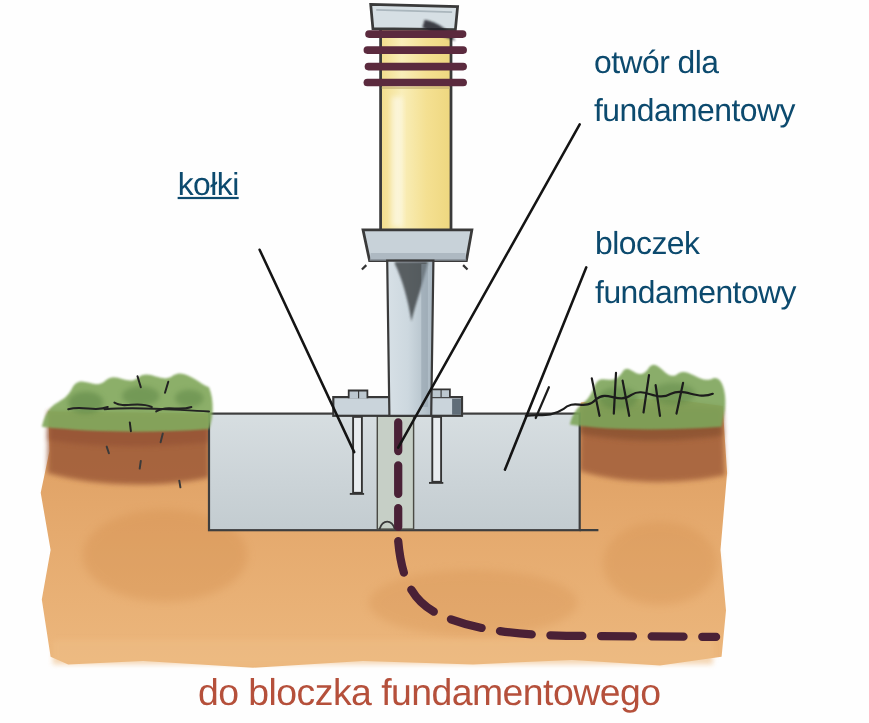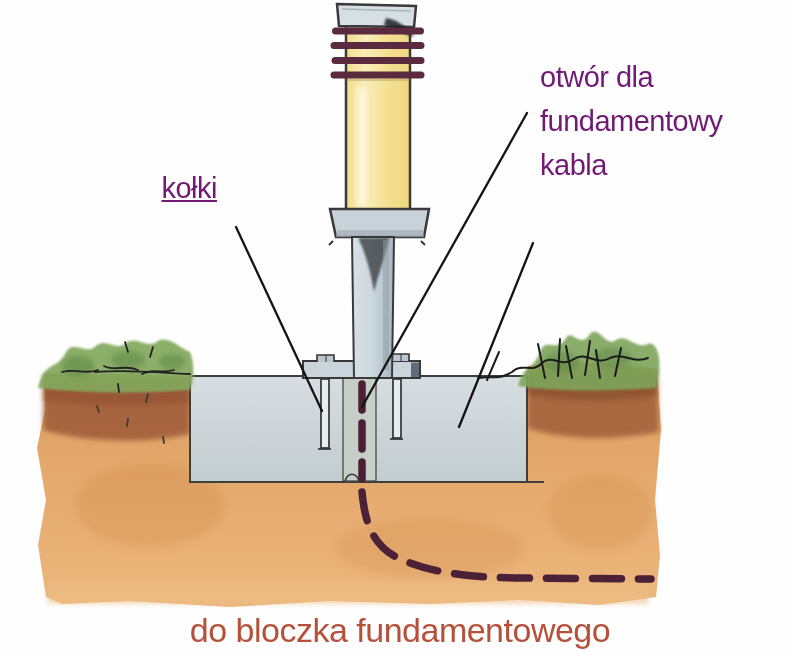--- a/index.html
+++ b/index.html
@@ -13,32 +13,30 @@
   }
   .canvas svg.illustration {
     position: absolute;
     left: 0; top: 0;
   }
   .label {
     position: absolute;
     font-size: 29px;
     line-height: 44px;
     letter-spacing: -0.5px;
-    color: #701a75;
+    color: #0c4a6e;
     white-space: nowrap;
-    margin-top: 20px;
   }
   .label-right { text-align: left; text-decoration: underline; }
   .caption {
     position: absolute;
     font-size: 34px;
     line-height: 44px;
     letter-spacing: -0.5px;
     color: #b5503b;
-    text-align: center;
     white-space: nowrap;
   }
 </style>
 </head>
 <body>
 
 <div class="canvas">
 
   <svg class="illustration" width="790" height="657" viewBox="0 0 790 657">
     <defs>
@@ -202,19 +200,22 @@
     </g>
   </svg>
 
   <div class="label label-right" style="right:573px; top:146px;">
     <div>kołki</div>
   </div>
 
   <div class="label" style="left:540px; top:35px;">
     <div>otwór dla</div>
     <div>fundamentowy</div>
-    <div>kabla</div>
   </div>
 
+  <div class="label" style="left:541px; top:200px;">
+    <div>bloczek</div>
+    <div>fundamentowy</div>
+  </div>
 
   <div class="caption" style="left:180px; top:608px; width:440px;">do bloczka fundamentowego</div>
 
 </div>
 
 </body></html>

